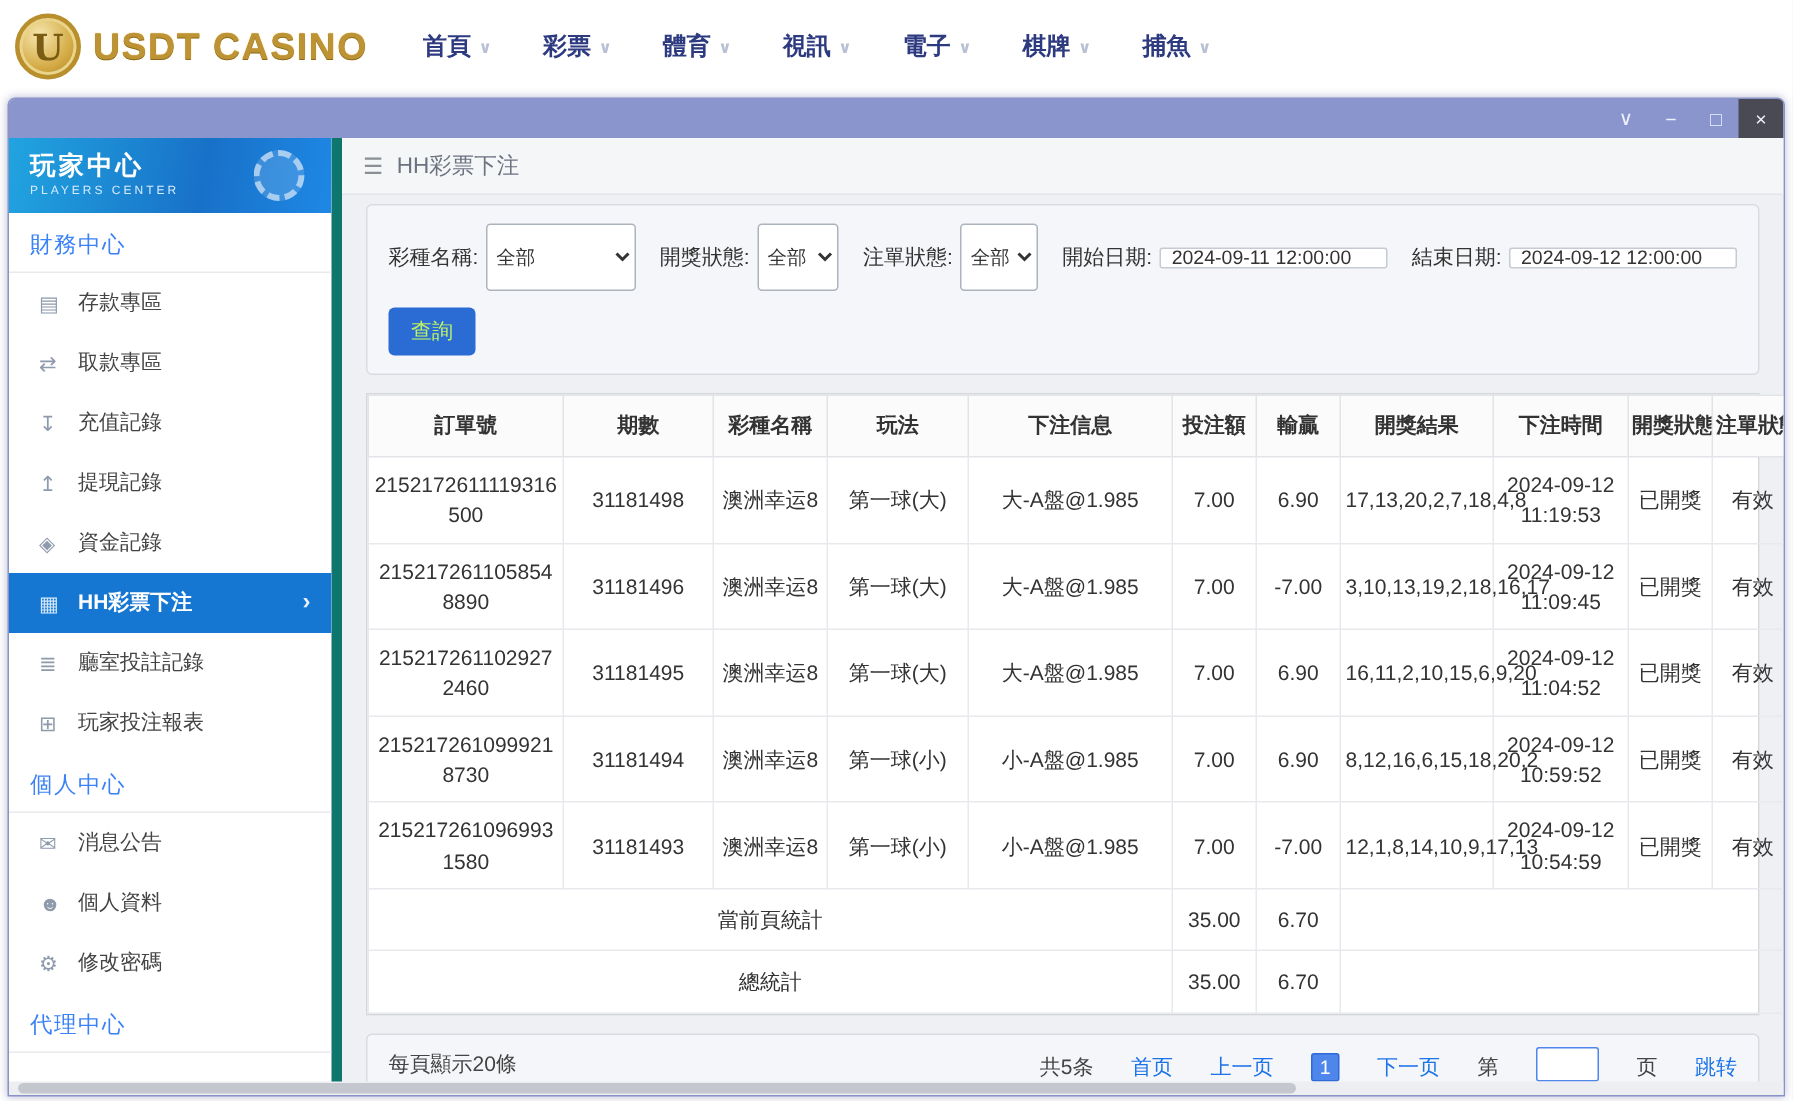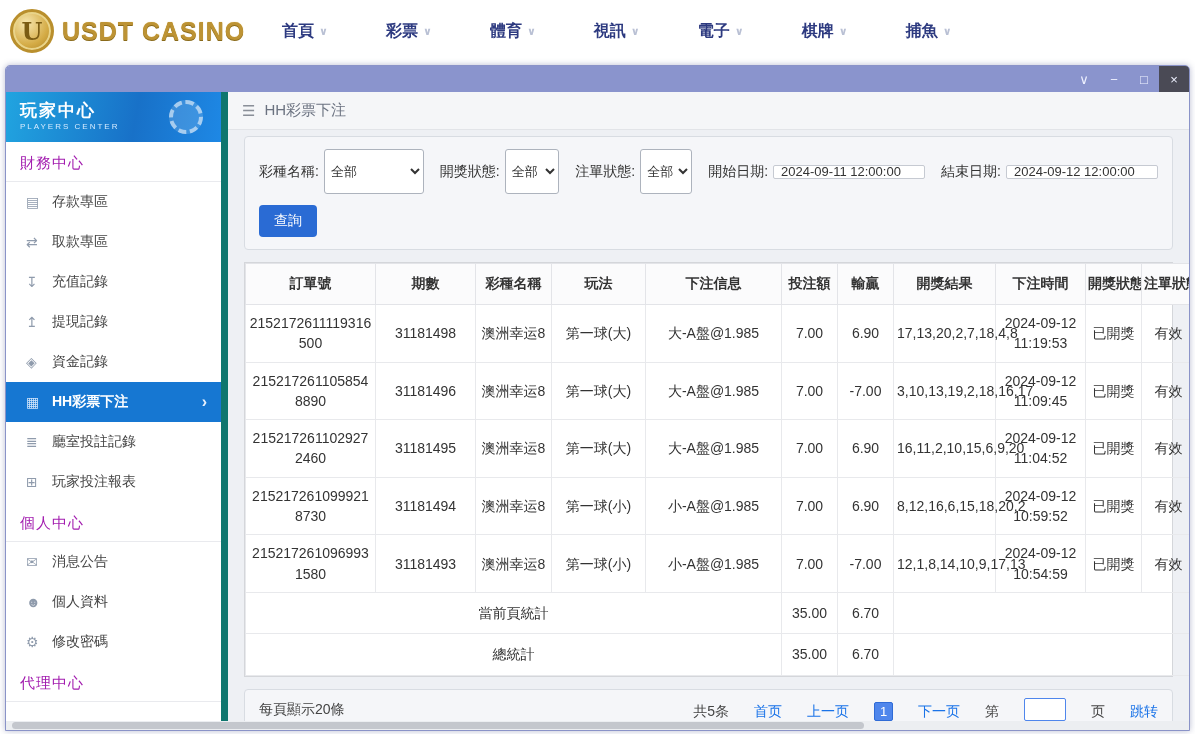--- a/index.html
+++ b/index.html
@@ -28,21 +28,21 @@
     display: flex; align-items: center; justify-content: center;
     box-shadow: inset 0 0 0 2px #e9d48a;
     font-family: "DejaVu Serif", serif;
   }
   .logo-text {
     margin-left: 8px;
     font-size: 25px; font-weight: 900; letter-spacing: 1px;
     color: #bd9334;
     text-shadow: 0 1px 0 #8a6a1a, 0 0 1px #e7c877;
   }
-  .nav { display: flex; margin-left: 32px; gap: 58px; }
+  .nav { display: flex; margin-left: 32px; gap: 34px; }
   .nav-item {
     display: flex; align-items: center; cursor: pointer;
     font-size: 16px; font-weight: bold; color: #2d3a80;
   }
   .nav-chevron { color: #b9c0d4; font-size: 11px; margin-left: 5px; }
 
   
   .window {
     position: absolute; left: 5px; top: 65px;
     width: 1185px; height: 666px;
@@ -75,21 +75,21 @@
   }
   .sb-head-title { font-size: 17px; font-weight: bold; letter-spacing: 2px; }
   .sb-head-sub { font-size: 8px; letter-spacing: 2px; color: #d5ebff; }
   .chip {
     position: absolute; right: 18px; top: 8px;
     width: 34px; height: 34px; border-radius: 50%;
     border: 4px dashed rgba(255,255,255,.55);
     background: rgba(255,255,255,.15);
   }
   .sb-section-header {
-    padding: 12px 14px 8px; font-size: 15px; color: #a21caf;
+    padding: 12px 14px 8px; font-size: 15px; color: #3b82f6;
     letter-spacing: 1px; border-bottom: 1px solid #e9eaee;
   }
   .sb-item {
     height: 40px; display: flex; align-items: center;
     padding-left: 20px; font-size: 14px; color: #444; cursor: pointer;
     position: relative;
   }
   .sb-ico {
     width: 26px; color: #8f9bac; font-size: 14px; flex-shrink: 0;
   }
@@ -122,21 +122,21 @@
   }
   .sel-lottery { width: 118px; }
   .sel-open { width: 64px; }
   .sel-bet { width: 54px; }
   .filter-row input[type="text"] {
     height: 14px; width: 152px; border: 1px solid #c6cad2; border-radius: 2px;
     background: #fff; font-size: 13px; color: #333; padding: 0 7px;
     font-family: inherit;
   }
   .search-btn {
-    margin-top: 11px; background: #2a6bd4; color: #ffffff; border: none;
+    margin-top: 11px; background: #2a6bd4; color: #bef264; border: none;
     border-radius: 4px; padding: 7px 15px; font-size: 14px; cursor: pointer;
     font-family: inherit;
   }
 
   .table-wrap {
     margin: 2px 16px 0; background: #fff; border: 1px solid #d4d6da;
   }
   table { width: 100%; border-collapse: collapse; table-layout: fixed; font-size: 14px; color: #333; }
   th {
     font-weight: bold; padding: 11px 2px; border: 1px solid #e3e4e8;

